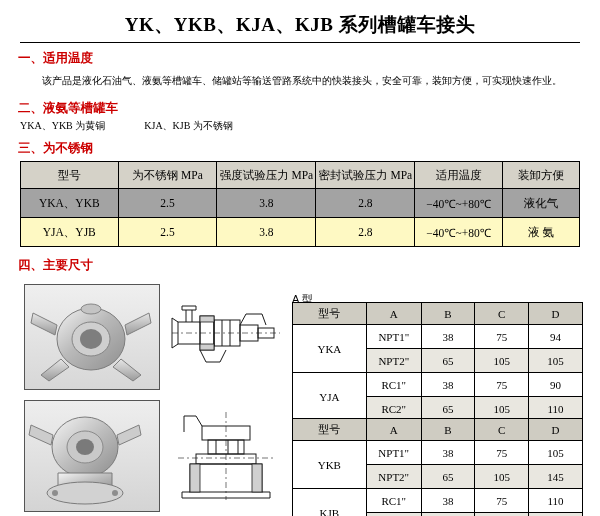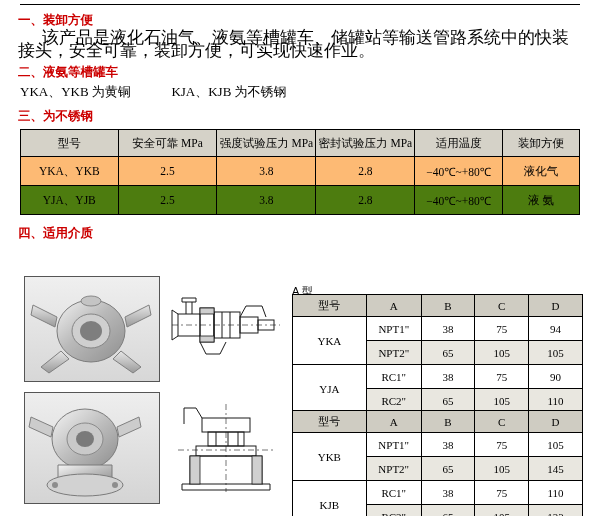--- a/index.html
+++ b/index.html
@@ -28,28 +28,28 @@
   }
 
   .sec-head{
     color:#cc0000;
     font-weight:bold;
     font-size:12.5px;
     margin:7px 0 2px 18px;
     font-family:"Liberation Sans", sans-serif;
   }
   .body-text{
-    font-size:17px;
-    line-height:13px;
+    font-size:10px;
+    line-height:24px;
     margin:0 18px 0 18px;
     text-indent:0;
   }
   .body-text .indent{ display:block; text-indent:24px;}
   .mat-line{
-    font-size:13px;
+    font-size:10px;
     margin:2px 0 0 20px;
   }
   .mat-line .gap{display:inline-block;width:34px;}
 
   
   table.perf{
     border-collapse:collapse;
     margin:4px 0 0 20px;
     width:560px;
     font-size:11.5px;
@@ -59,22 +59,22 @@
     text-align:center;
     height:26px;
     font-weight:normal;
     font-family:"Liberation Serif", serif;
   }
   table.perf tr.hdr td{
     background:#d5d2c8;
     font-size:11.5px;
     height:24px;
   }
-  table.perf tr.r1 td{background:#fdba74;}
-  table.perf tr.r2 td{background:#4d7c0f;}
+  table.perf tr.r1 td{background:#a3a3a3;}
+  table.perf tr.r2 td{background:#fef9c3;}
   .c-model{width:104px;}
   .c-a{width:108px;}
   .c-b{width:108px;}
   .c-c{width:108px;}
   .c-d{width:88px;}
   .c-e{width:84px;}
 
   .photo{
     position:absolute;
     border:1px solid #555;
@@ -112,41 +112,42 @@
   .dm-c{width:54px;}
 
   .tblA{position:absolute;left:292px;top:290px;}
   .tblB{position:absolute;left:292px;top:406px;}
 </style>
 </head>
 <body>
 
 <div class="page">
 
+  <div class="title">YK、YKB、KJA、KJB 系列槽罐车接头</div>
   <div class="rule"></div>
 
-  <div class="sec-head">一、装卸方便</div>
+  <div class="sec-head">一、适用温度</div>
   <div class="body-text">
     <span class="indent">该产品是液化石油气、液氨等槽罐车、储罐站等输送管路系统中的快装接头，安全可靠，装卸方便，可实现快速作业。</span>
   </div>
 
   <div class="sec-head">二、液氨等槽罐车</div>
   <div class="mat-line">
     <span>YKA、YKB 为黄铜</span>
     <span class="gap"></span>
     <span>KJA、KJB 为不锈钢</span>
   </div>
 
   <div class="sec-head">三、为不锈钢</div>
 
   <table class="perf">
     <tbody>
       <tr class="hdr">
         <td class="c-model">型号</td>
-        <td class="c-a">安全可靠 MPa</td>
+        <td class="c-a">为不锈钢 MPa</td>
         <td class="c-b">强度试验压力 MPa</td>
         <td class="c-c">密封试验压力 MPa</td>
         <td class="c-d">适用温度</td>
         <td class="c-e">装卸方便</td>
       </tr>
       <tr class="r1">
         <td>YKA、YKB</td>
         <td>2.5</td>
         <td>3.8</td>
         <td>2.8</td>
@@ -157,21 +158,21 @@
         <td>YJA、YJB</td>
         <td>2.5</td>
         <td>3.8</td>
         <td>2.8</td>
         <td>−40℃~+80℃</td>
         <td>液 氨</td>
       </tr>
     </tbody>
   </table>
 
-  <div class="sec-head" style="margin-top:10px;">四、适用介质</div>
+  <div class="sec-head" style="margin-top:10px;">四、主要尺寸</div>
 
   <div class="photo" style="left:24px;top:272px;width:134px;height:104px;">
     <svg class="ph-inner" viewBox="0 0 134 104" preserveAspectRatio="none">
       <defs>
         <linearGradient id="pg1" x1="0" y1="0" x2="0" y2="1">
           <stop offset="0%" stop-color="#efefef"></stop>
           <stop offset="100%" stop-color="#d7d7d7"></stop>
         </linearGradient>
         <linearGradient id="mg1" x1="0" y1="0" x2="1" y2="1">
           <stop offset="0%" stop-color="#f3f3f3"></stop>

